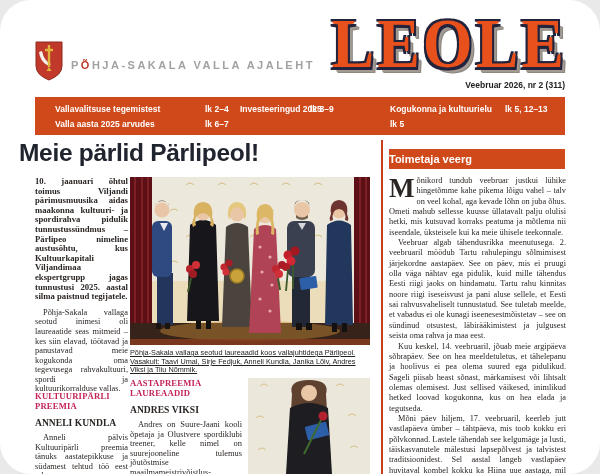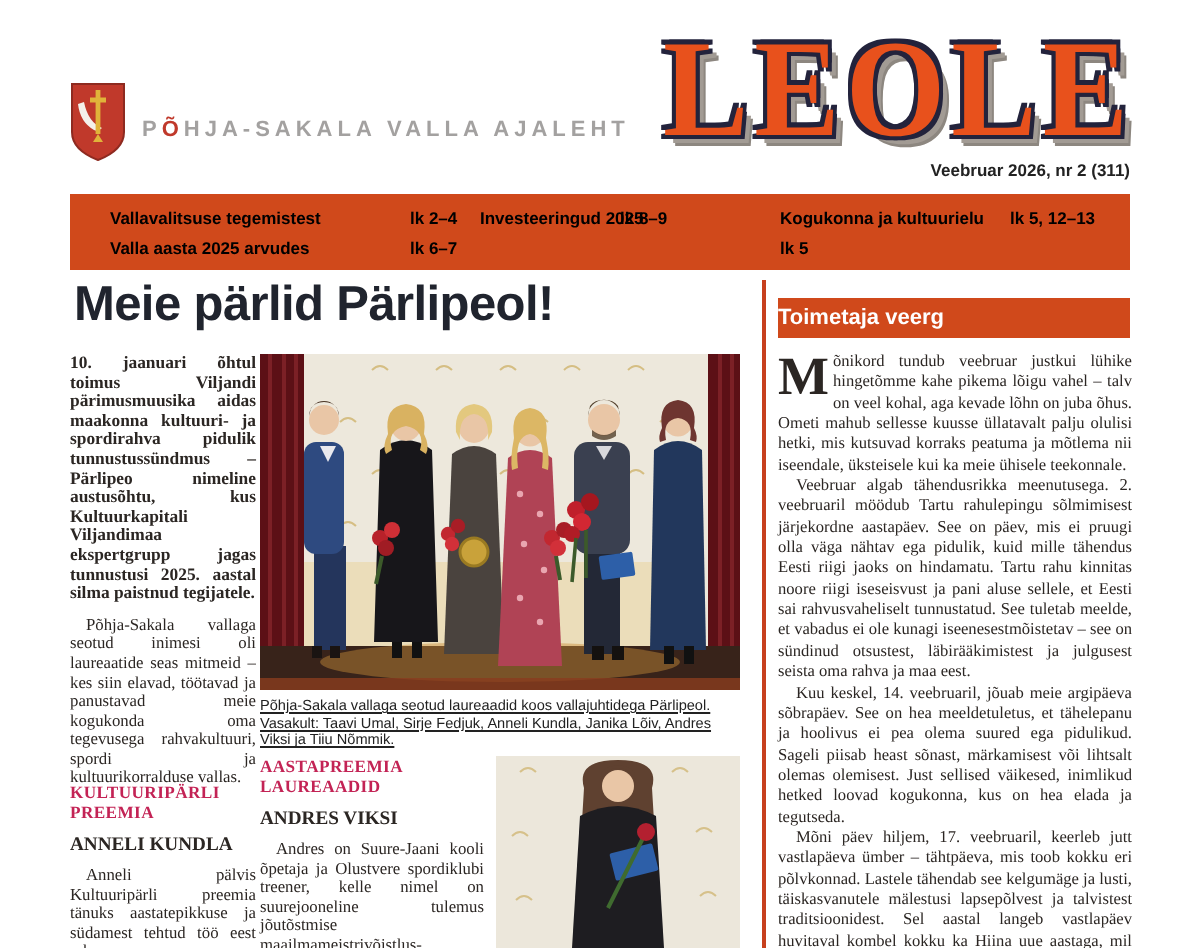--- a/index.html
+++ b/index.html
@@ -1,39 +1,39 @@
 <!DOCTYPE html>
 <html><head>
 <meta charset="utf-8">
 <style>
   html,body{margin:0;padding:0;background:#e9e9e9;}
   .page{position:relative;width:600px;height:474px;background:#ffffff;overflow:hidden;
-        font-family:"Liberation Sans",sans-serif;}
+        font-family:"Liberation Sans",sans-serif;border-radius:31px;}
   
   .tagline{position:absolute;left:71px;top:59px;font-size:11px;font-weight:bold;
            letter-spacing:2.5px;color:#a3a1a0;}
   .tagline .red{color:#c0392b;}
   .logo{position:absolute;right:33px;top:8px;font-family:"Liberation Serif",serif;
         font-weight:bold;font-size:64px;line-height:68px;letter-spacing:3px;color:#e8511c;
         transform:scaleY(1.08);transform-origin:top right;
         text-shadow:-2px -2px 0 #23233c,2px -2px 0 #23233c,-2px 2px 0 #23233c,2px 2px 0 #23233c,
                     4px 4px 0 #a29b94,5px 5px 0 #8d8780;}
   .issue{position:absolute;right:35px;top:80px;font-size:8.5px;font-weight:bold;color:#222;}
   .arms{position:absolute;left:35px;top:41px;}
   
-  .toc-bar{position:absolute;left:35px;top:97px;width:530px;height:38px;background:#d0491b;color:#000000;}
+  .toc-bar{position:absolute;left:35px;top:97px;width:530px;height:38px;background:#d0491b;color:#ffffff;}
   .toc-col{position:absolute;top:7px;}
   .toc-col.c1{left:20px;width:200px;}
   .toc-col.c2{left:205px;width:150px;}
   .toc-col.c3{left:355px;width:175px;}
   .toc-row{display:flex;font-size:8.5px;font-weight:bold;margin-bottom:4.5px;white-space:nowrap;}
   .toc-row .lbl{flex:none;}
   .c1 .lbl{width:150px;} .c2 .lbl{width:70px;} .c3 .lbl{width:115px;}
   
-  .headline{position:absolute;left:37px;top:139px;width:330px;font-size:24.5px;font-weight:bold;
+  .headline{position:absolute;left:19px;top:139px;width:330px;font-size:24.5px;font-weight:bold;
             color:#20242e;letter-spacing:-0.3px;}
   .vdivider{position:absolute;left:381px;top:140px;width:2px;height:334px;background:#c7401e;}
   .serif{font-family:"Liberation Serif",serif;color:#2b2623;}
   .left-col{position:absolute;left:35px;top:177px;width:93px;}
   .left-col .lead{font-size:8.7px;font-weight:bold;line-height:9.6px;text-align:justify;}
   .left-col .p2{font-size:8.4px;line-height:9.6px;text-align:justify;text-indent:8px;margin-top:6px;}
   .kicker{font-family:"Liberation Serif",serif;font-weight:bold;font-size:8.6px;line-height:9.5px;
           color:#c32355;letter-spacing:0.2px;}
   .award-name{font-family:"Liberation Serif",serif;font-weight:bold;font-size:9.6px;color:#2b2623;
               margin-top:6px;}

